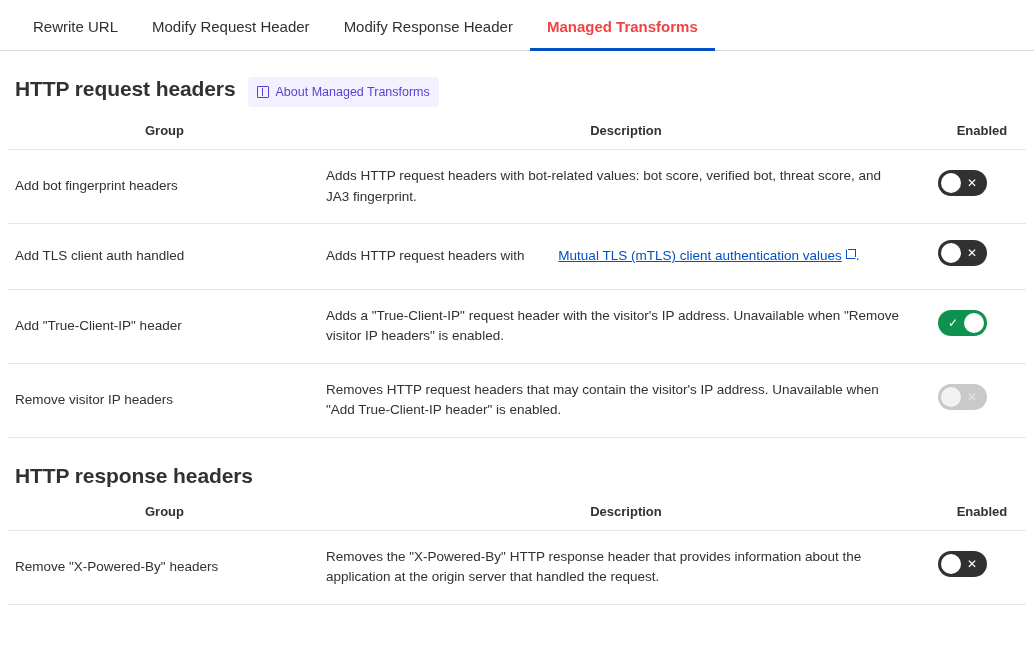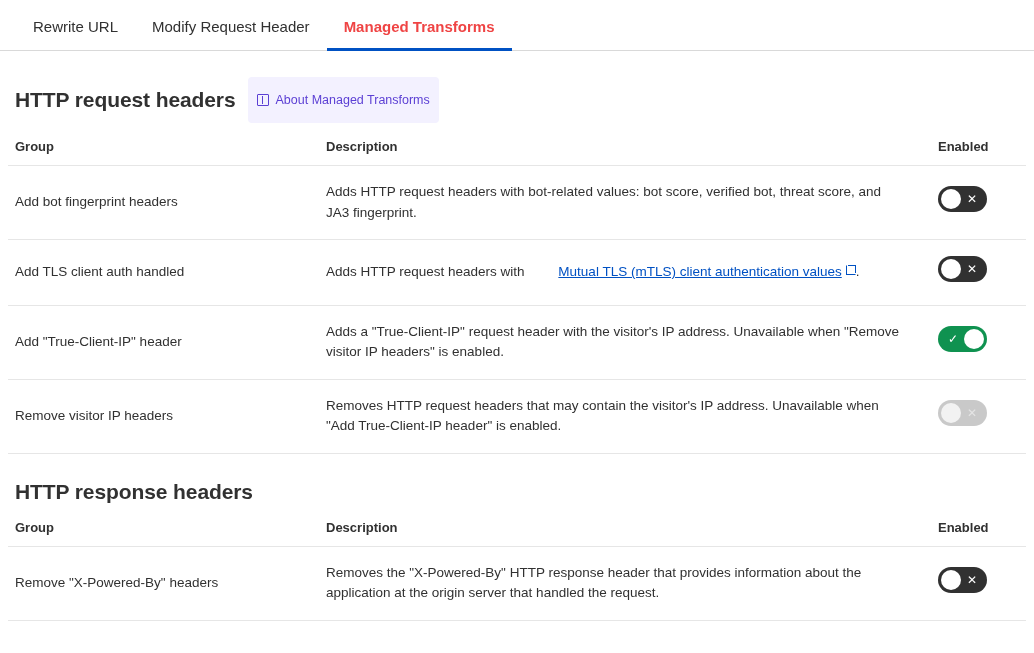--- a/index.html
+++ b/index.html
@@ -36,37 +36,36 @@
     color: #ef4444;
     font-weight: bold;
     border-bottom-color: #0051c3;
   }
 
   
   .content { padding: 0 8px; }
 
   .section-head {
     display: flex;
-    align-items: center;
     gap: 12px;
     margin: 26px 0 16px 7px;
   }
   .section-title {
     font-size: 21px;
     font-weight: bold;
     color: #313131;
     letter-spacing: -0.1px;
   }
   .about-pill {
     display: inline-flex;
     align-items: center;
     gap: 7px;
     background: #f3f1ff;
     border-radius: 4px;
-    padding: 16px 9px;
+    padding: 8px 9px;
     font-size: 12.5px;
     color: #5b3fd4;
     cursor: pointer;
   }
   .about-pill .bookicon {
     width: 12px; height: 12px;
     border: 1.4px solid #5b3fd4;
     border-radius: 1px;
     position: relative;
     flex: 0 0 auto;
@@ -79,21 +78,21 @@
     background: #5b3fd4;
   }
 
   
   table {
     width: 100%;
     border-collapse: collapse;
     table-layout: fixed;
   }
   th {
-    text-align: left;
+    text-align: center;
     font-size: 13px;
     font-weight: bold;
     color: #313131;
     padding: 0 0 11px 0;
     border-bottom: 1px solid #e6e6e6;
   }
   th.col-group { width: 306px; padding-left: 7px; }
   th.col-desc  { width: 612px; padding-left: 12px; }
   th.col-enabled { width: auto; padding-left: 12px; }
 
@@ -176,20 +175,21 @@
   .toggle.disabled { background: #c9c9c9; cursor: default; }
   .toggle.disabled .knob { background: #f2f2f2; }
   .toggle.disabled .mark { color: #e4e4e4; }
 </style>
 </head>
 <body>
 
 <div class="tabbar">
   <div class="tab">Rewrite URL</div>
   <div class="tab">Modify Request Header</div>
+  <div class="tab">Modify Response Header</div>
   <div class="tab active">Managed Transforms</div>
 </div>
 
 <div class="content">
 
   <div class="section-head">
     <div class="section-title">HTTP request headers</div>
     <div class="about-pill">
       <span class="bookicon"></span>
       <span>About Managed Transforms</span>

